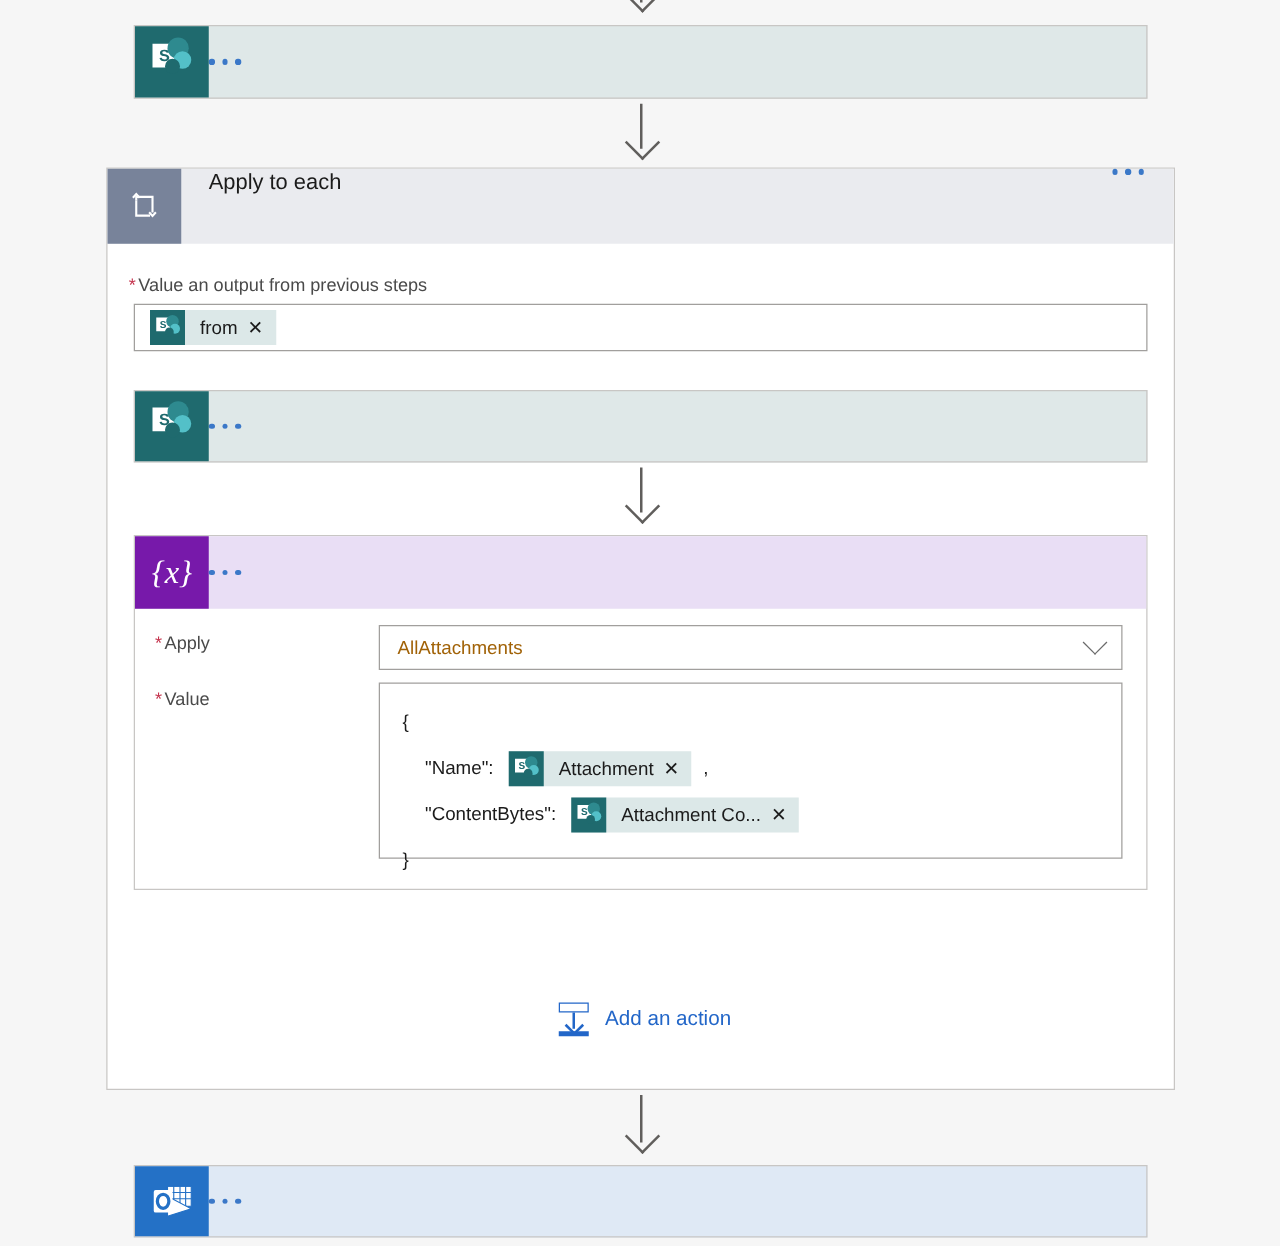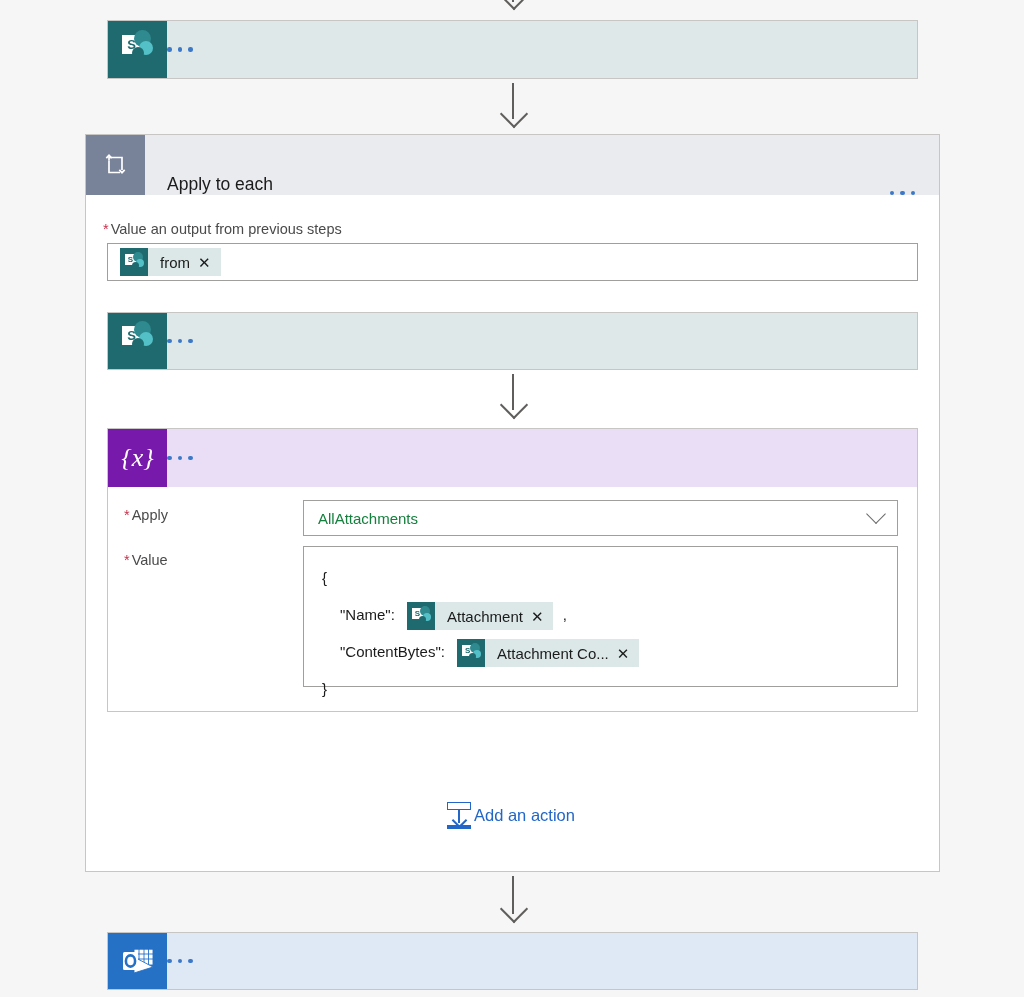--- a/index.html
+++ b/index.html
@@ -118,21 +118,21 @@
     width: 855px;
     height: 738px;
     box-sizing: border-box;
     border: 1px solid #c8c6c4;
     background: #ffffff;
   }
   #ate-header {
     height: 60px;
     background: #eaebef;
     display: flex;
-    align-items: flex-end;
+    align-items: flex-start;
   }
   #ate-icon {
     width: 59px;
     min-width: 59px;
     height: 60px;
     background: #78839a;
     display: flex;
     align-items: center;
     justify-content: center;
   }
@@ -253,20 +253,21 @@
   .json-line { white-space: nowrap; }
   .json-key { padding-left: 18px; }
 
   
   #add-action {
     position: absolute;
     left: 444px;
     top: 800px;
     display: flex;
     align-items: center;
+    gap: 10px;
     cursor: pointer;
   }
   #add-action .label {
     font-size: 16.5px;
     color: #2266c8;
   }
   .insert-icon {
     position: relative;
     width: 30px;
     height: 30px;
@@ -391,21 +392,21 @@
     </div>
   </div>
 </div>
 
 <div style="position:absolute; left:124px; top:507px; display:flex; align-items:center;">
   <span class="req-star">*</span>
   <span class="req-label">Apply</span>
 </div>
 
 <div class="field-box" style="position:absolute; left:303px; top:500px; width:595px; height:36px;">
-  <span style="font-size:15px; padding-left:14px; color:#15803d;">AllAttachments</span>
+  <span style="font-size:15px; padding-left:14px; color:#a16207;">AllAttachments</span>
   <span class="dropdown-caret"></span>
 </div>
 
 <div style="position:absolute; left:124px; top:552px; display:flex; align-items:center;">
   <span class="req-star">*</span>
   <span class="req-label">Value</span>
 </div>
 
 <div id="value-editor">
   <div class="json-line">{</div>

